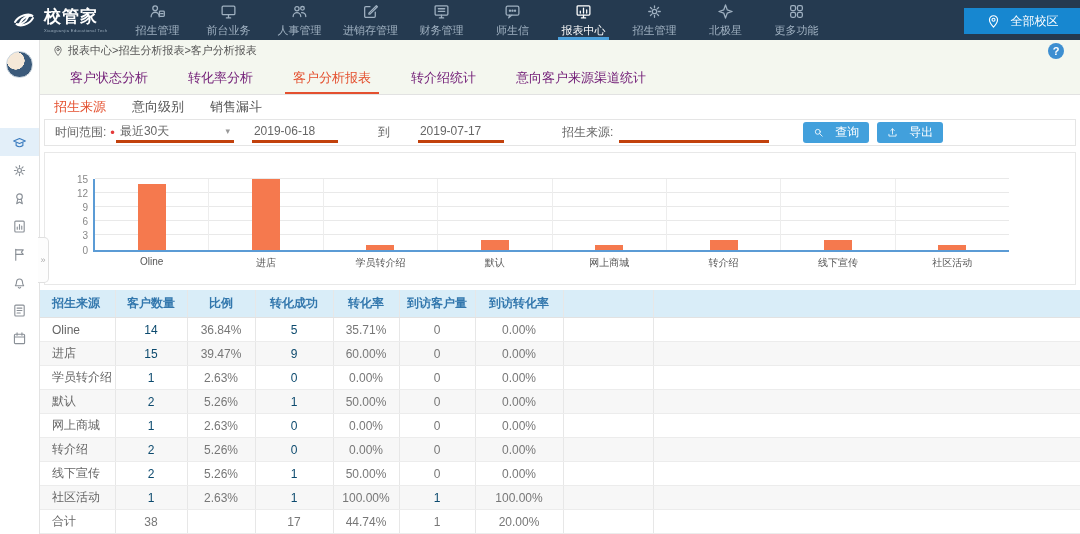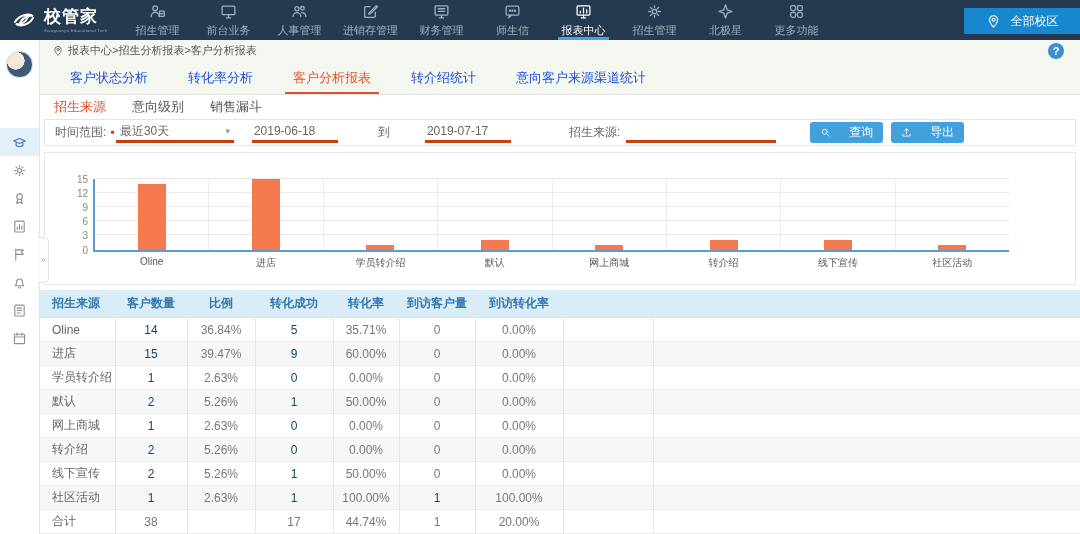--- a/index.html
+++ b/index.html
@@ -41,21 +41,21 @@
 
   
   .breadcrumb-bar { height:22px; background:#f4f7ef; display:flex; align-items:center; gap:4px;
     padding:0 12px; font-size:11px; color:#555; position:relative; }
   .breadcrumb-bar svg { width:12px; height:12px; color:#666; }
   .help-circle { position:absolute; right:16px; top:3px; width:16px; height:16px; border-radius:50%;
     background:#3d8fd1; color:#fff; font-size:11px; line-height:16px; text-align:center;
     font-weight:bold; cursor:pointer; }
   .tab-bar { height:35px; background:#f4f7ef; border-bottom:1px solid #e2e2e2; display:flex;
     padding-left:10px; }
-  .tab { padding:0 20px; display:flex; align-items:center; font-size:13px; color:#1d4ed8;
+  .tab { padding:0 20px; display:flex; align-items:center; font-size:13px; color:#701a75;
     cursor:pointer; position:relative; }
   .tab.active { color:#e4502f; }
   .tab.active::after { content:""; position:absolute; left:12px; right:12px; bottom:0; height:2px; background:#e4502f; }
 
   
   .subtab-bar { height:25px; display:flex; align-items:center; gap:26px; padding-left:14px;
     font-size:13px; background:#fff; }
   .subtab { color:#555; cursor:pointer; }
   .subtab.active { color:#e4502f; }
   .filter-bar { margin:0 4px; border:1px solid #e5e5e5; height:28px; display:flex; align-items:center;
@@ -63,21 +63,21 @@
   .req-dot { color:#e43a3a; font-size:13px; vertical-align:super; line-height:0; margin:0 1px 0 4px; }
   .ctl { border-bottom:3px solid #c2410c; height:20px; display:inline-flex; align-items:center; color:#666; }
   .dd-value { width:118px; justify-content:space-between; padding:0 4px; cursor:pointer; }
   .dd-caret { color:#999; font-size:9px; }
   .date-field { width:86px; margin-left:18px; padding:0 2px; cursor:text; }
   .to-label { margin:0 28px 0 40px; }
   .src-label { margin-left:58px; }
   .src-input { width:150px; margin-left:6px; cursor:text; }
   .btns { margin-left:34px; display:flex; gap:8px; }
   .btn { height:21px; padding:0 10px; background:#42a0dc; border:none; border-radius:3px; color:#fff;
-    font-size:12px; display:flex; align-items:center; gap:18px; cursor:pointer; font-family:inherit; }
+    font-size:12px; display:flex; align-items:center; gap:11px; cursor:pointer; font-family:inherit; }
   .btn svg { width:11px; height:11px; }
 
   
   .chart-card { margin:6px 4px 5px; border:1px solid #e8e8e8; height:137px; position:relative; background:#fff; }
   .plot { position:absolute; left:48px; right:66px; top:26px; bottom:32px;
     border-left:2px solid #5b9bd5; border-bottom:2px solid #5b9bd5; }
   .gridline { position:absolute; left:0; right:0; height:1px; background:#e9e9e9; }
   .ytick { position:absolute; right:calc(100% + 7px); transform:translateY(6px); font-size:10px; color:#888; }
   .slots { position:absolute; inset:0; display:flex; }
   .slot { flex:1; position:relative; }
@@ -321,21 +321,21 @@
 
     <div class="filter-bar">
       <span>时间范围:</span>
       <span class="req-dot">•</span>
       <span class="ctl dd-value">
         <span>最近30天</span>
         <span class="dd-caret">▾</span>
       </span>
       <span class="ctl date-field">2019-06-18</span>
       <span class="to-label">到</span>
-      <span class="ctl date-field" style="margin-left:7px">2019-07-17</span>
+      <span class="ctl date-field" style="margin-left:0">2019-07-17</span>
       <span class="src-label">招生来源:</span>
       <span class="ctl src-input"></span>
       <span class="btns">
         <button class="btn">
           <span id="q-icon" style="display:flex">
               <svg viewBox="0 0 16 16" fill="none" stroke="currentColor" stroke-width="1.2" stroke-linecap="round" stroke-linejoin="round">
                 <circle cx="7" cy="7" r="3.6"></circle>
                 <path d="M9.8 9.8L13.4 13.4"></path>
               </svg>
             </span>

